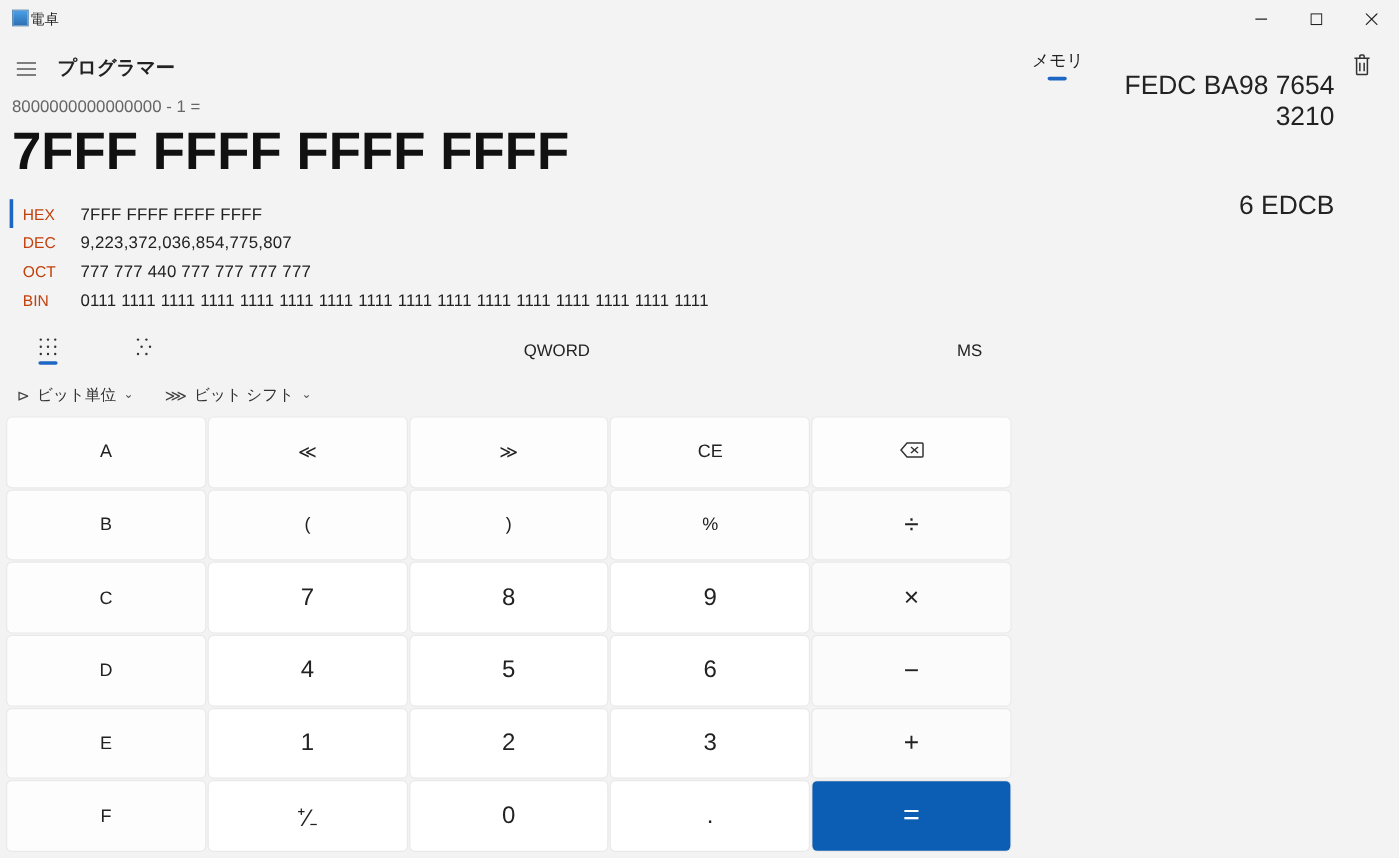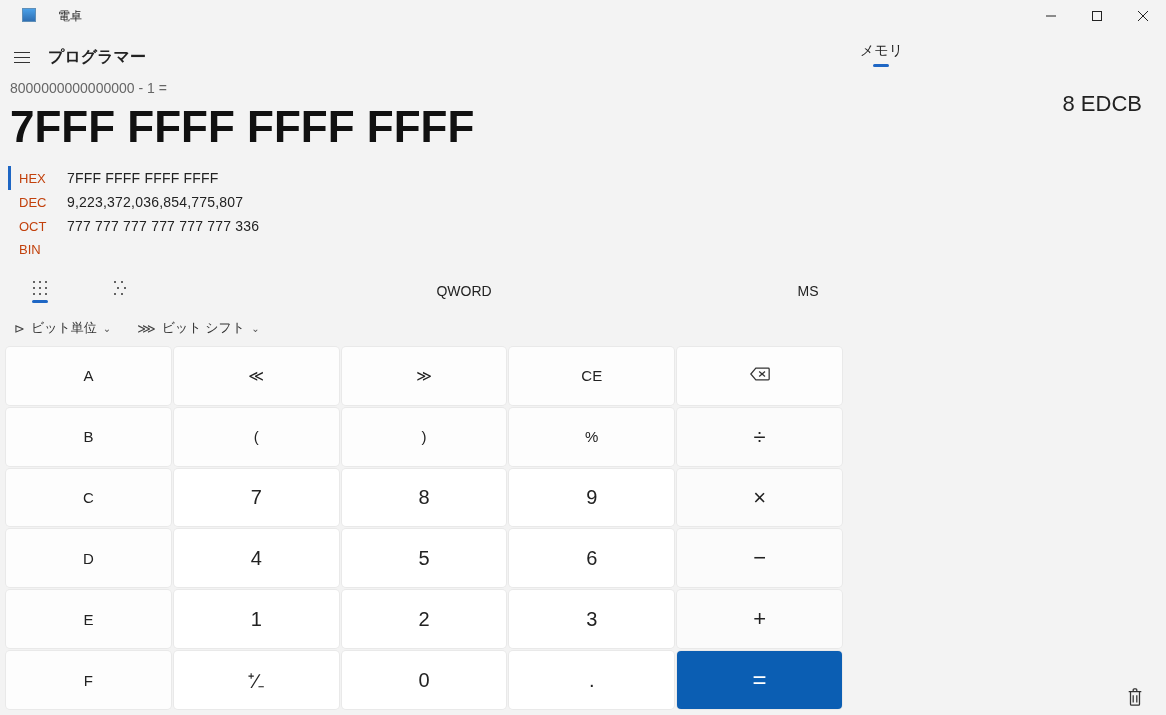--- a/index.html
+++ b/index.html
@@ -1,28 +1,28 @@
 <!DOCTYPE html>
 <html><head>
 <meta charset="utf-8">
 <style>
   * { box-sizing: border-box; margin: 0; padding: 0; font-family: "Segoe UI", "Yu Gothic UI", Meiryo, sans-serif; }
   html, body { width: 1166px; height: 715px; background: #f3f3f3; overflow: hidden; }
 
   .titlebar { height: 32px; display: flex; align-items: center; justify-content: space-between; padding-left: 10px; }
-  .titlebar-left { display: flex; align-items: flex-start; gap: 22px; margin-left: 12px; }
+  .titlebar-left { display: flex; align-items: flex-start; gap: 1px; }
   .app-icon { width: 14px; height: 14px; background: linear-gradient(#4aa0e8,#2f6fb3); border: 1px solid #5f8fb8; }
   .app-title { font-size: 12px; color: #222; }
   .win-controls { display: flex; }
   .win-btn { width: 46px; height: 32px; display: flex; align-items: center; justify-content: center; color: #222; font-size: 10px; }
   .win-btn svg { width: 10px; height: 10px; stroke: #222; stroke-width: 1; fill: none; }
 
   .main-row { display: flex; height: calc(715px - 32px); }
   .calc-col { width: 848px; display: flex; flex-direction: column; }
-  .memory-col { flex: 1; display: flex; flex-direction: column; padding: 8px 16px 0 8px; }
+  .memory-col { flex: 1; display: flex; flex-direction: row; padding: 8px 16px 0 8px; }
 
   .header-row { display: flex; align-items: center; gap: 14px; padding: 6px 10px 0 14px; height: 44px; }
   .hamburger { width: 20px; display: flex; flex-direction: column; gap: 4px; cursor: pointer; }
   .hamburger span { height: 1px; background: #333; width: 16px; }
   .mode-title { font-size: 16px; font-weight: 600; color: #222; }
 
   .display-area { padding: 4px 20px 6px 10px; text-align: left; }
   .expr { font-size: 14px; color: #666; height: 22px; }
   .result { font-size: 44px; font-weight: 600; color: #111; letter-spacing: 0px; }
 
@@ -112,24 +112,25 @@
       <div class="radix-row active">
         <div class="radix-label">HEX</div>
         <div class="radix-val">7FFF FFFF FFFF FFFF</div>
       </div>
       <div class="radix-row">
         <div class="radix-label">DEC</div>
         <div class="radix-val">9,223,372,036,854,775,807</div>
       </div>
       <div class="radix-row">
         <div class="radix-label">OCT</div>
-        <div class="radix-val">777 777 777 777 777 777 336</div>
+        <div class="radix-val">777 777 440 777 777 777 777</div>
       </div>
       <div class="radix-row">
         <div class="radix-label">BIN</div>
+        <div class="radix-val">0111 1111 1111 1111 1111 1111 1111 1111 1111 1111 1111 1111 1111 1111 1111 1111</div>
       </div>
     </div>
 
     <div class="mode-tabs">
       <div class="mode-tab-icon active">
         <div class="dots-grid">
           <span style="left:1px;top:1px"></span>
             <span style="left:7px;top:1px"></span>
             <span style="left:13px;top:1px"></span>
           <span style="left:1px;top:7px"></span>
@@ -216,21 +217,22 @@
   </div>
 
   <div class="memory-col">
     <div class="memory-header">
       <div class="memory-tab">
         <span>メモリ</span>
         <div class="underline"></div>
       </div>
     </div>
     <div class="memory-list">
-      <div class="memory-item">8 EDCB</div>
+      <div class="memory-item">FEDC BA98 7654 3210</div>
+      <div class="memory-item">6 EDCB</div>
     </div>
     <div class="memory-footer">
       <span class="trash-icon">
         <svg viewBox="0 0 20 22">
             <path d="M3 5 H17"></path>
             <path d="M8 5 V3 a1 1 0 0 1 1 -1 H11 a1 1 0 0 1 1 1 V5"></path>
             <path d="M5 5 V19 a1 1 0 0 0 1 1 H14 a1 1 0 0 0 1 -1 V5"></path>
             <line x1="8" y1="9" x2="8" y2="17"></line>
             <line x1="12" y1="9" x2="12" y2="17"></line>
           </svg>

